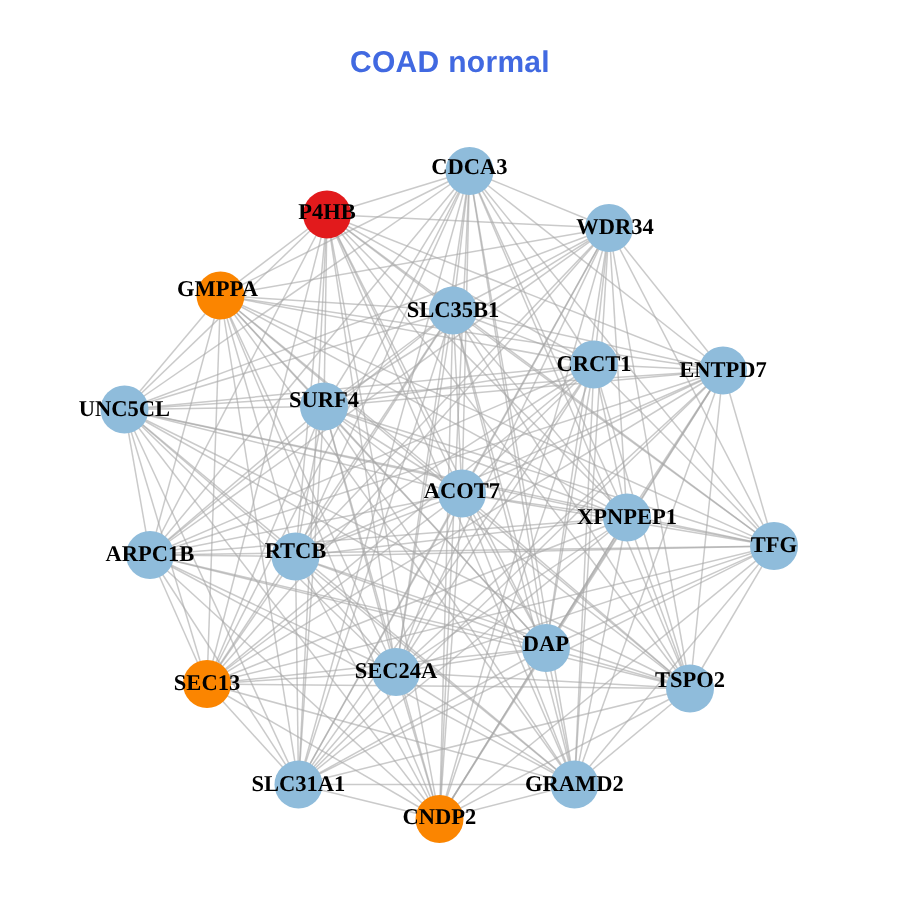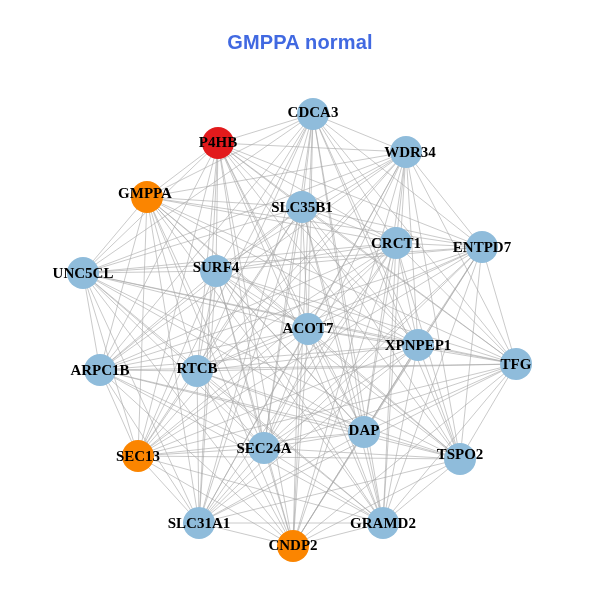--- a/index.html
+++ b/index.html
@@ -35,21 +35,21 @@
     font-weight: bold;
     font-size: 15px;
     fill: #000000;
     pointer-events: none;
   }
 </style>
 </head>
 <body>
 
 <div class="canvas">
-  <div class="figure-title" style="color: rgb(65, 105, 225);">GMPPA normal</div>
+  <div class="figure-title" style="color: rgb(65, 105, 225);">COAD normal</div>
   <svg class="net" id="net-svg" width="600" height="600" viewBox="0 0 600 600">
     <g id="edges-layer">
         <line x1="313" y1="114" x2="218" y2="143" stroke="#A6A6A6" stroke-width="1" stroke-opacity="0.6"></line>
         <line x1="313" y1="114" x2="406" y2="152" stroke="#A6A6A6" stroke-width="1" stroke-opacity="0.6"></line>
         <line x1="313" y1="114" x2="147" y2="197" stroke="#A6A6A6" stroke-width="1" stroke-opacity="0.6"></line>
         <line x1="313" y1="114" x2="302" y2="207" stroke="#A6A6A6" stroke-width="1" stroke-opacity="0.6"></line>
         <line x1="313" y1="114" x2="396" y2="243" stroke="#A6A6A6" stroke-width="1" stroke-opacity="0.6"></line>
         <line x1="313" y1="114" x2="482" y2="247" stroke="#A6A6A6" stroke-width="1" stroke-opacity="0.6"></line>
         <line x1="313" y1="114" x2="83" y2="273" stroke="#A6A6A6" stroke-width="1" stroke-opacity="0.6"></line>
         <line x1="313" y1="114" x2="216" y2="271" stroke="#A6A6A6" stroke-width="1" stroke-opacity="0.6"></line>

